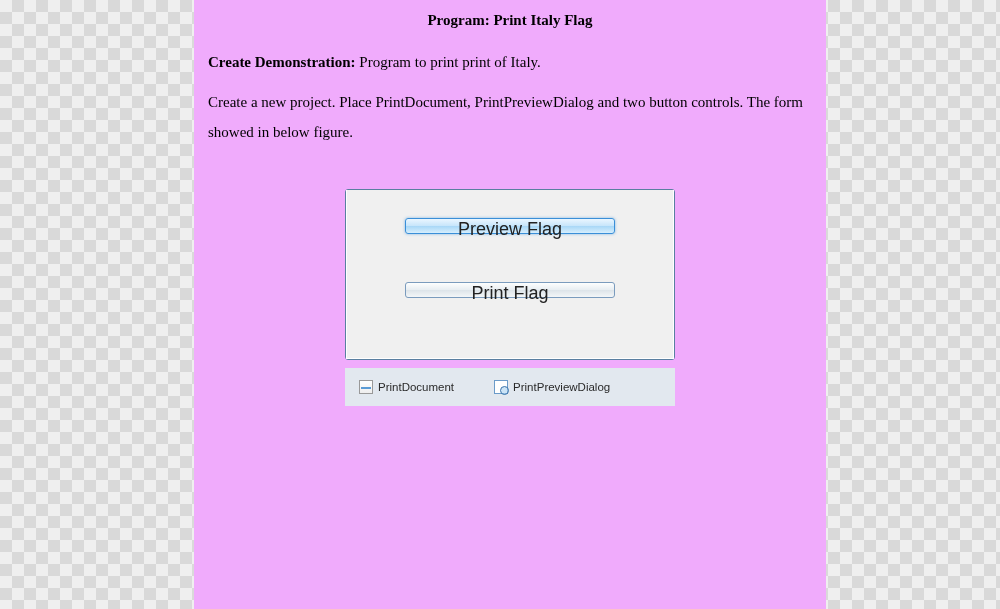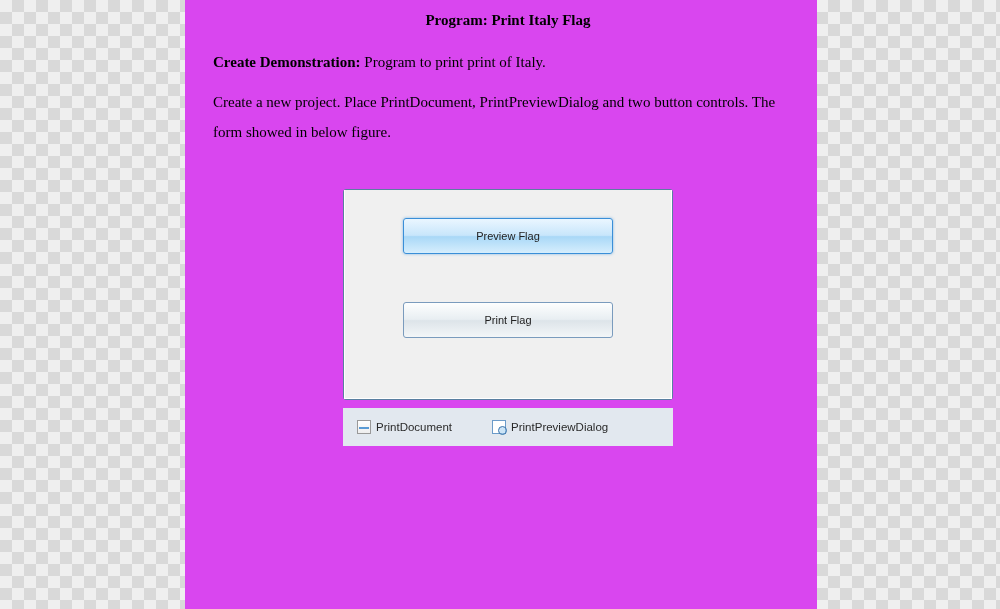--- a/index.html
+++ b/index.html
@@ -21,27 +21,27 @@
       linear-gradient(-45deg, #d9d9d9 25%, transparent 25%),
       linear-gradient(45deg, transparent 75%, #d9d9d9 75%),
       linear-gradient(-45deg, transparent 75%, #d9d9d9 75%);
     background-size: 24px 24px;
     background-position: 0 0, 0 12px, 12px -12px, -12px 0px;
     background-color: #efefef;
     z-index: 0;
   }
   .doc {
     position: absolute;
-    left: 185px;
+    left: 194px;
     top: 0;
     width: 632px;
     height: 609px;
-    background: #d946ef;
+    background: #f0abfc;
     z-index: 1;
-    padding: 10px 14px 0 28px;
+    padding: 10px 14px 0 14px;
   }
   .title {
     text-align: center;
     font-weight: bold;
     font-size: 15px;
     margin-top: 2px;
     margin-bottom: 18px;
   }
   .para {
     line-height: 2.0;
@@ -108,26 +108,26 @@
   .client {
     background: #f0f0f0;
     border: 1px solid #fff;
     border-top: none;
     padding: 28px 48px 60px 48px;
     display:flex; flex-direction:column; gap:48px;
     align-items:center;
   }
   .vb-btn {
     width: 210px;
-    height: 36px;
+    height: 16px;
     border: 1px solid #7a9bbd;
     border-radius: 3px;
     background: linear-gradient(#fdfefe, #e8eef2 48%, #dde4e9 52%, #f3f6f8);
     font-family: "Segoe UI", Tahoma, sans-serif;
-    font-size: 11px;
+    font-size: 18px;
     color: #222;
     cursor: pointer;
   }
   .vb-btn.hover {
     border-color: #3a8fd8;
     background: linear-gradient(#eaf6ff, #c8e6fb 48%, #a9d8f7 52%, #d6eefd);
     box-shadow: 0 0 3px rgba(58,143,216,0.6);
   }
   .tray {
     margin-top: 8px;

